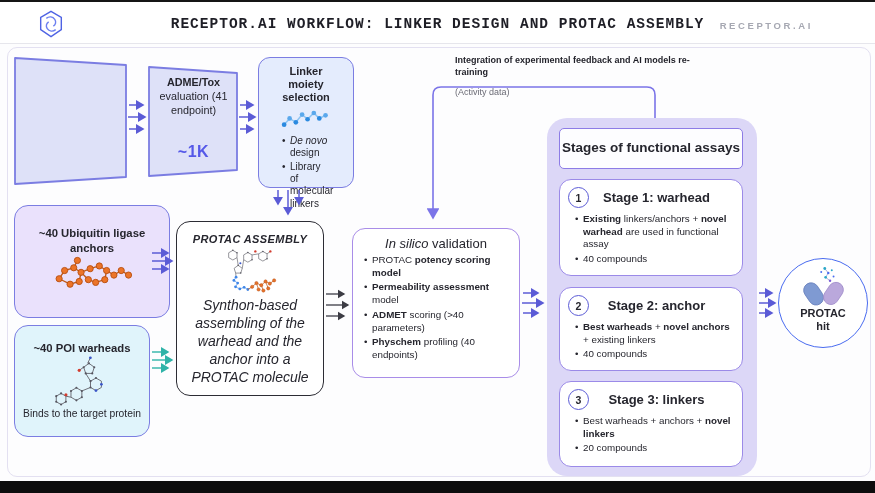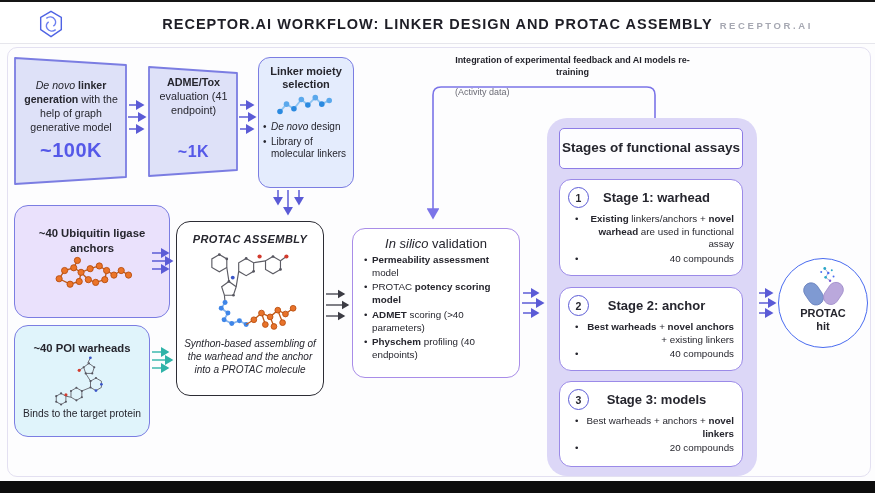--- a/index.html
+++ b/index.html
@@ -13,74 +13,74 @@
   .i{font-style:italic;}
   .bi{font-weight:normal;font-style:italic;}
 
   
   .topbar{left:0;top:0;width:875px;height:2px;background:#151515;}
   .bottombar{left:0;bottom:0;width:875px;height:12px;background:#0d0d0d;}
 
   
   .header{left:0;top:2px;width:875px;height:42px;background:#ffffff;border-bottom:1px solid #e6e6ec;}
   .logo{left:36px;top:7px;}
-  .slide-title{left:0;top:14px;width:875px;text-align:center;font-size:14.5px;font-weight:bold;letter-spacing:1px;color:#1e1e26;}
+  .slide-title{left:0;top:14px;width:875px;text-align:center;font-size:14.5px;font-weight:bold;letter-spacing:1px;color:#1e1e26;font-family:Liberation Mono, monospace;}
   .brand{right:62px;top:18px;font-size:9.5px;letter-spacing:2.6px;color:#a6a8b2;font-weight:bold;}
 
   .frame{left:7px;top:47px;width:864px;height:430px;border:1px solid #e3e0f1;border-radius:10px;}
 
   
   .roundbox{border:1.5px solid var(--border-purple);border-radius:14px;}
   .centercol{display:flex;flex-direction:column;align-items:center;justify-content:center;text-align:center;}
 
   .box1-text{left:16px;top:58px;width:110px;height:126px;font-size:10.6px;line-height:1.3;}
   .box2-text{left:150px;top:67px;width:87px;height:103px;font-size:10.8px;line-height:1.3;gap:24px;}
   .count-lg{font-size:20px;font-weight:bold;color:var(--count-blue);margin-top:2px;letter-spacing:.5px;}
   .count-md{font-size:16px;font-weight:bold;color:var(--count-blue);margin-top:1px;letter-spacing:.5px;}
   .box-p{margin:0;}
 
-  .linker-box{left:258px;top:57px;width:96px;height:131px;background:#e4ecfd;border-radius:12px;padding:7px 3px;}
+  .linker-box{left:258px;top:57px;width:96px;height:131px;background:#e4ecfd;border-radius:12px;padding:7px 22px;}
   .linker-box .ttl{font-size:11px;font-weight:bold;text-align:center;line-height:1.2;}
   .linker-box ul{margin:2px 0 0 0;padding:0;list-style:none;font-size:10px;line-height:1.22;}
   .linker-box li{position:relative;padding-left:9px;margin-top:2px;}
   .linker-box li::before{content:"•";position:absolute;left:1px;}
   .mol-center{display:flex;justify-content:center;margin:2px 0;}
 
   .ubiq-box{left:14px;top:205px;width:156px;height:113px;background:#eae1fc;padding:8px 6px;}
   .poi-box{left:14px;top:325px;width:136px;height:112px;background:#e0f4fb;padding:15px 6px;}
   .side-ttl{font-size:11.3px;font-weight:bold;text-align:center;line-height:1.25;}
   .side-cap{font-size:10.3px;text-align:center;line-height:1.25;}
 
   .assembly-box{left:176px;top:221px;width:148px;height:175px;background:#ffffff;border:1.5px solid #2c2c34;border-radius:14px;padding:11px 6px 8px;display:flex;flex-direction:column;align-items:center;font-style:italic;}
   .assembly-ttl{font-size:11px;font-weight:bold;letter-spacing:.4px;text-align:center;}
-  .assembly-cap{font-size:10px;text-align:center;line-height:1.28;margin-top:1px;}
+  .assembly-cap{font-size:14px;text-align:center;line-height:1.28;margin-top:1px;}
 
   .insilico-box{left:352px;top:228px;width:168px;height:150px;background:#ffffff;border:1.5px solid #a98de8;border-radius:13px;padding:7px 8px 6px 8px;}
   .insilico-ttl{font-size:13px;text-align:center;margin-bottom:3px;}
   .insilico-box ul{margin:0;padding:0 0 0 2px;list-style:none;font-size:9.8px;line-height:1.3;}
   .insilico-box li{position:relative;padding-left:9px;margin-top:2px;}
   .insilico-box li::before{content:"•";position:absolute;left:1px;}
 
   .stages-panel{left:547px;top:118px;width:210px;height:358px;background:var(--panel);border-radius:20px;}
   .stages-header{left:559px;top:128px;width:184px;height:41px;background:#fdfdff;border:1.5px solid #8d7ce6;border-radius:5px;font-size:13.5px;font-weight:600;line-height:1.2;}
   .stage-card{left:559px;width:184px;background:#ffffff;border:1.3px solid var(--card-border);border-radius:12px;padding:7px 8px 5px 8px;}
   .stage1{top:179px;height:97px;}
   .stage2{top:287px;height:84px;}
   .stage3{top:381px;height:86px;}
   .stage-head{display:flex;align-items:center;}
   .stage-num{width:19px;height:19px;border-radius:50%;border:1.6px solid var(--accent);display:flex;align-items:center;justify-content:center;font-size:10.5px;font-weight:bold;flex:0 0 auto;background:#fff;}
   .stage-ttl{flex:1;text-align:center;font-size:13px;font-weight:600;padding-right:10px;}
   .stage-card ul{margin:5px 0 0 6px;padding:0;list-style:none;font-size:9.8px;line-height:1.3;}
-  .stage-card li{position:relative;padding-left:9px;margin-top:2px;text-align:right;}
+  .stage-card li{position:relative;padding-left:9px;margin-top:2px;}
   .stage-card li::before{content:"•";position:absolute;left:1px;}
 
   .hit-circle{left:778px;top:258px;width:90px;height:90px;border-radius:50%;background:#ffffff;border:1.6px solid var(--hit-border);display:flex;flex-direction:column;align-items:center;justify-content:flex-start;padding-top:6px;}
   .hit-label{font-size:11px;font-weight:bold;line-height:1.15;text-align:center;margin-top:-2px;}
 
-  .loop-label{left:455px;top:55px;width:235px;text-align:center;font-size:9px;font-weight:bold;line-height:1.3;color:#1f1f27;}
+  .loop-label{left:455px;top:55px;width:235px;font-size:9px;font-weight:bold;line-height:1.3;color:#1f1f27;}
   .loop-sublabel{left:455px;top:87px;width:235px;text-align:left;font-size:9px;color:#6b6b75;}
 
   svg{display:block;}
   .layer{left:0;top:0;width:875px;height:493px;pointer-events:none;}
 </style>
 </head>
 <body>
 
 <div id="canvas">
 
@@ -96,24 +96,20 @@
     <div class="abs brand">RECEPTOR.AI</div>
   </div>
 
   <div class="abs frame"></div>
 
   <svg class="abs layer">
     <polygon points="15,58 126,65 126,177 15,184" fill="#dee1f8" stroke="#7b7de2" stroke-width="1.8" stroke-linejoin="round"></polygon>
     <polygon points="149,67 237,73 237,170 149,176" fill="#dee1f8" stroke="#7b7de2" stroke-width="1.8" stroke-linejoin="round"></polygon>
   </svg>
 
-  <div class="abs box1-text centercol">
-    <p class="box-p"><span class="i">De novo</span><span class="b"> linker generation</span><span> with the help of graph generative model</span></p>
-    <div class="count-lg">~100K</div>
-  </div>
 
   <div class="abs box2-text centercol">
     <p class="box-p"><span class="b">ADME/Tox</span><span> evaluation (41 endpoint)</span></p>
     <div class="count-md">~1K</div>
   </div>
 
   <div class="abs linker-box roundbox">
     <div class="ttl">Linker moiety selection</div>
     <div class="mol-center">
       <svg width="62" height="26" viewBox="0 0 64 28">
@@ -279,22 +275,22 @@
           <circle cx="81" cy="85" r="3"></circle>
           <circle cx="90" cy="81" r="3"></circle>
       </g>
     </svg>
     <div class="assembly-cap">Synthon-based assembling of the warhead and the anchor into a PROTAC molecule</div>
   </div>
 
   <div class="abs insilico-box">
     <div class="insilico-ttl"><span class="bi">In silico</span><span> validation</span></div>
     <ul>
+      <li><span>PROTAC </span><span class="b">potency scoring model</span></li>
       <li><span class="b">Permeability assessment</span><span> model</span></li>
-      <li><span>PROTAC </span><span class="b">potency scoring model</span></li>
       <li><span class="b">ADMET</span><span> scoring (&gt;40 parameters)</span></li>
       <li><span class="b">Physchem</span><span> profiling (40 endpoints)</span></li>
     </ul>
   </div>
 
   <div class="abs stages-panel"></div>
   <div class="abs stages-header centercol">
     <span>Stages of functional assays</span>
   </div>
 
@@ -316,21 +312,21 @@
     </div>
     <ul>
       <li><span class="b">Best warheads</span><span> + </span><span class="b">novel anchors</span><span> + existing linkers</span></li>
       <li>40 compounds</li>
     </ul>
   </div>
 
   <div class="abs stage-card stage3">
     <div class="stage-head">
       <div class="stage-num">3</div>
-      <div class="stage-ttl">Stage 3: models</div>
+      <div class="stage-ttl">Stage 3: linkers</div>
     </div>
     <ul>
       <li><span>Best warheads + anchors + </span><span class="b">novel linkers</span></li>
       <li>20 compounds</li>
     </ul>
   </div>
 
   <div class="abs hit-circle">
     <svg width="64" height="44" viewBox="0 0 68 50">
       <polyline points="36,4 40,9 37,14 42,18" fill="none" stroke="#9a9ad0" stroke-width="0.9"></polyline>

